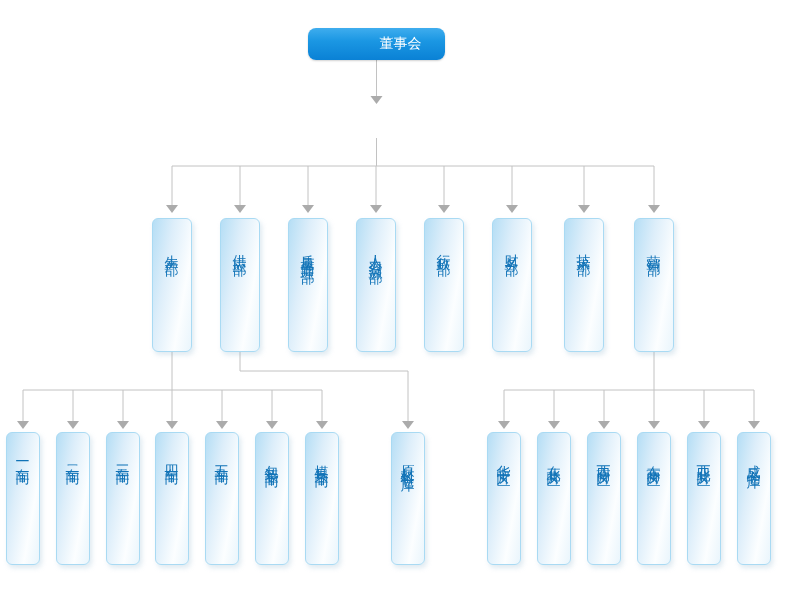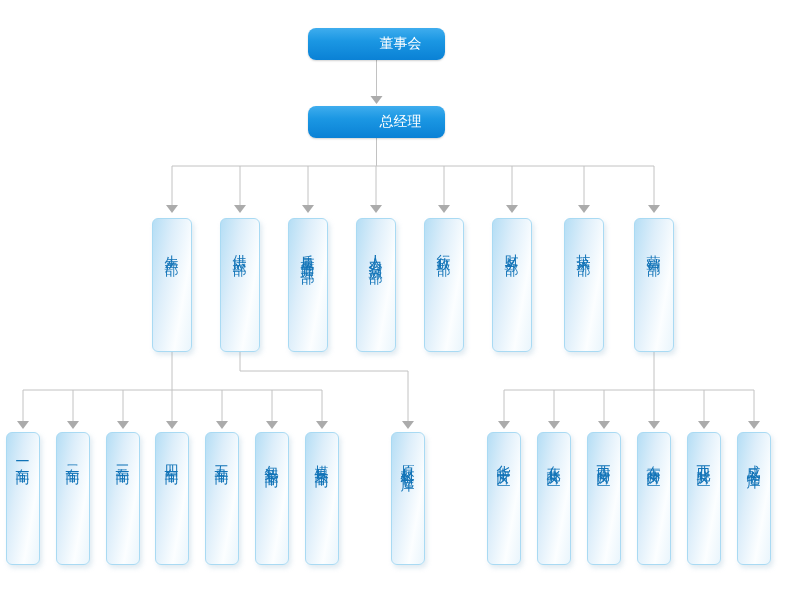--- a/index.html
+++ b/index.html
@@ -138,23 +138,20 @@
       <polygon points="598,421 610,421 604,429"></polygon>
         <polygon points="648,421 660,421 654,429"></polygon>
       <polygon points="698,421 710,421 704,429"></polygon>
         <polygon points="748,421 760,421 754,429"></polygon>
     </g>
   </svg>
 
   <div class="hbox board">
     <span>董事会</span>
   </div>
-  <div class="hbox gm">
-    <span>总经理</span>
-  </div>
 
   <div class="vbox" style="left:152px">
     <span class="vtext">生产部</span>
   </div>
   <div class="vbox" style="left:220px">
     <span class="vtext">供应部</span>
   </div>
   <div class="vbox" style="left:288px">
     <span class="vtext">质量管理部</span>
   </div>

